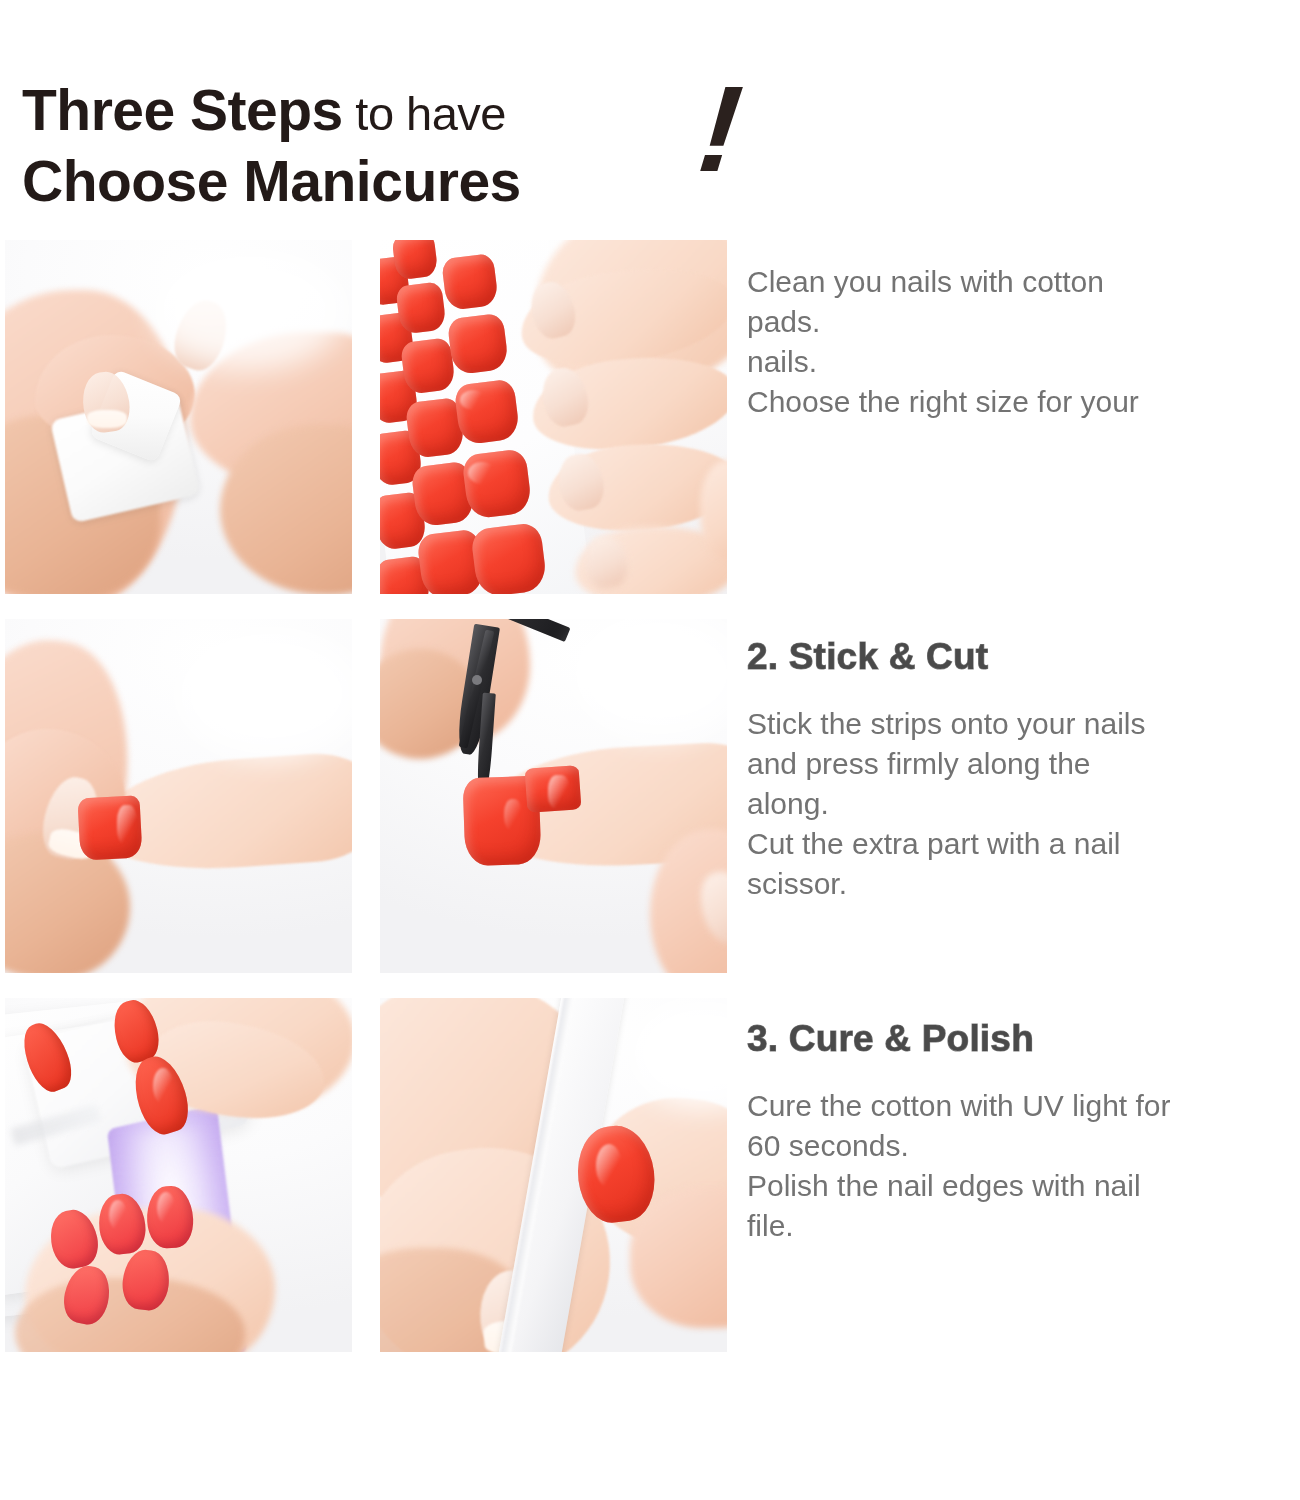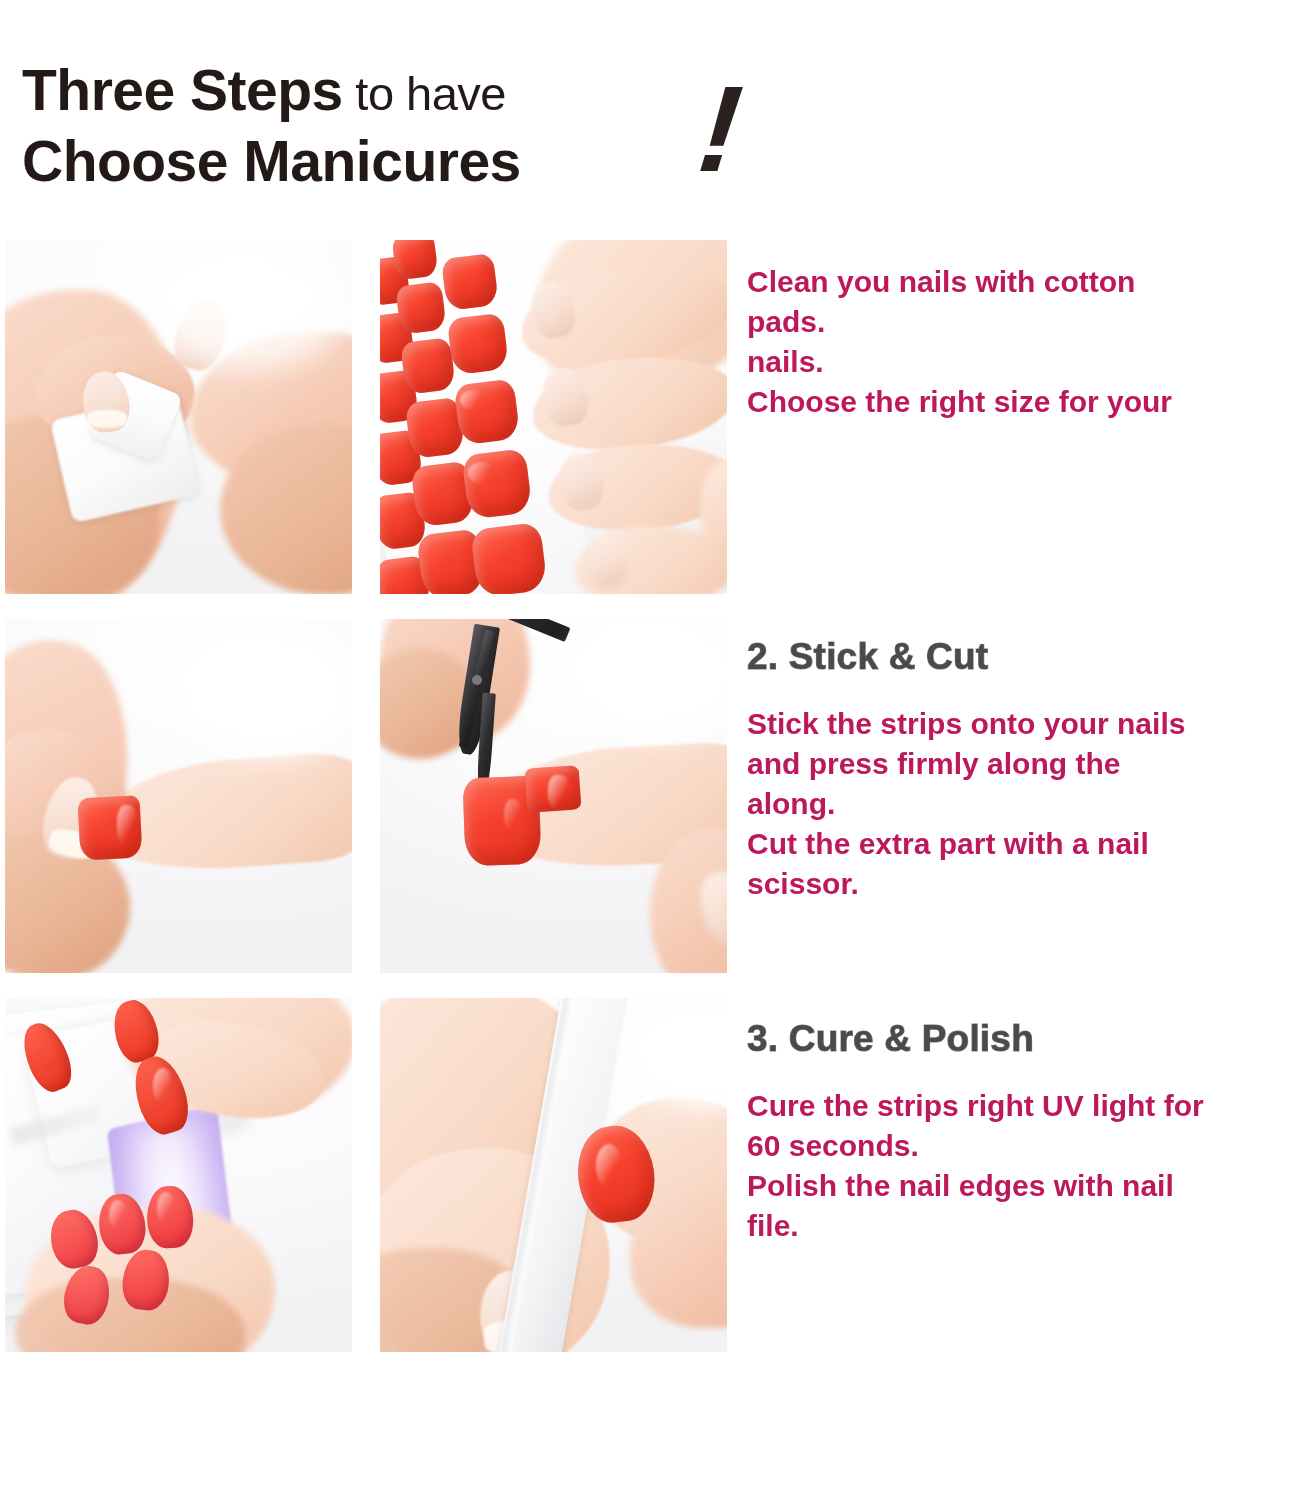--- a/index.html
+++ b/index.html
@@ -19,21 +19,21 @@
     position:absolute; left:22px; top:62px; width:700px;
   }
   .title-line{
     color:#231a18;
     line-height:1.0;
     white-space:nowrap;
     letter-spacing:-0.5px;
   }
   .t-strong{ font-size:57px; font-weight:bold; }
   .t-light{ font-size:47px; font-weight:normal; }
-  .title-line.l1{ margin-bottom:14px; }
+  .title-line.l1{ margin-bottom:14px;margin-top:20px; }
   .excl{
     position:absolute; left:700px; top:68px;
     font-size:122px; font-weight:bold; font-style:italic;
     color:#2b211e; line-height:1;
     transform:skewX(-6deg);
   }
 
   
   .grid{ position:absolute; left:5px; top:240px; width:722px; height:1112px; }
   .prow{ position:absolute; left:0; width:722px; height:354px; }
@@ -111,21 +111,21 @@
   .step.s1{ top:22px; }
   .step.s2{ top:396px; }
   .step.s3{ top:778px; }
   .step-head{
     font-size:37px; font-weight:bold; color:#4a4a4a;
     letter-spacing:.2px; margin:0 0 26px 0; white-space:nowrap;
     -webkit-text-stroke:1.1px #7d7d7d;
     paint-order:stroke fill;
   }
   .step-body{
-    font-size:30px; font-weight:bold; color:#be185d;
+    font-size:30px; font-weight:normal; color:#737373;
     line-height:1.33; margin:0;
   }
   .step-body .ln{ display:block; }
 </style>
 </head>
 <body>
 
 <div class="header">
   <div class="title-block">
     <div class="title-line l1">
@@ -329,19 +329,19 @@
       <span class="ln">and press firmly along the</span>
       <span class="ln">along.</span>
       <span class="ln">Cut the extra part with a nail</span>
       <span class="ln">scissor.</span>
     </div>
   </div>
 
   <div class="step s3">
     <div class="step-head">3. Cure &amp; Polish</div>
     <div class="step-body">
-      <span class="ln">Cure the strips right UV light for</span>
+      <span class="ln">Cure the cotton with UV light for</span>
       <span class="ln">60 seconds.</span>
       <span class="ln">Polish the nail edges with nail</span>
       <span class="ln">file.</span>
     </div>
   </div>
 </div>
 
 </body></html>

